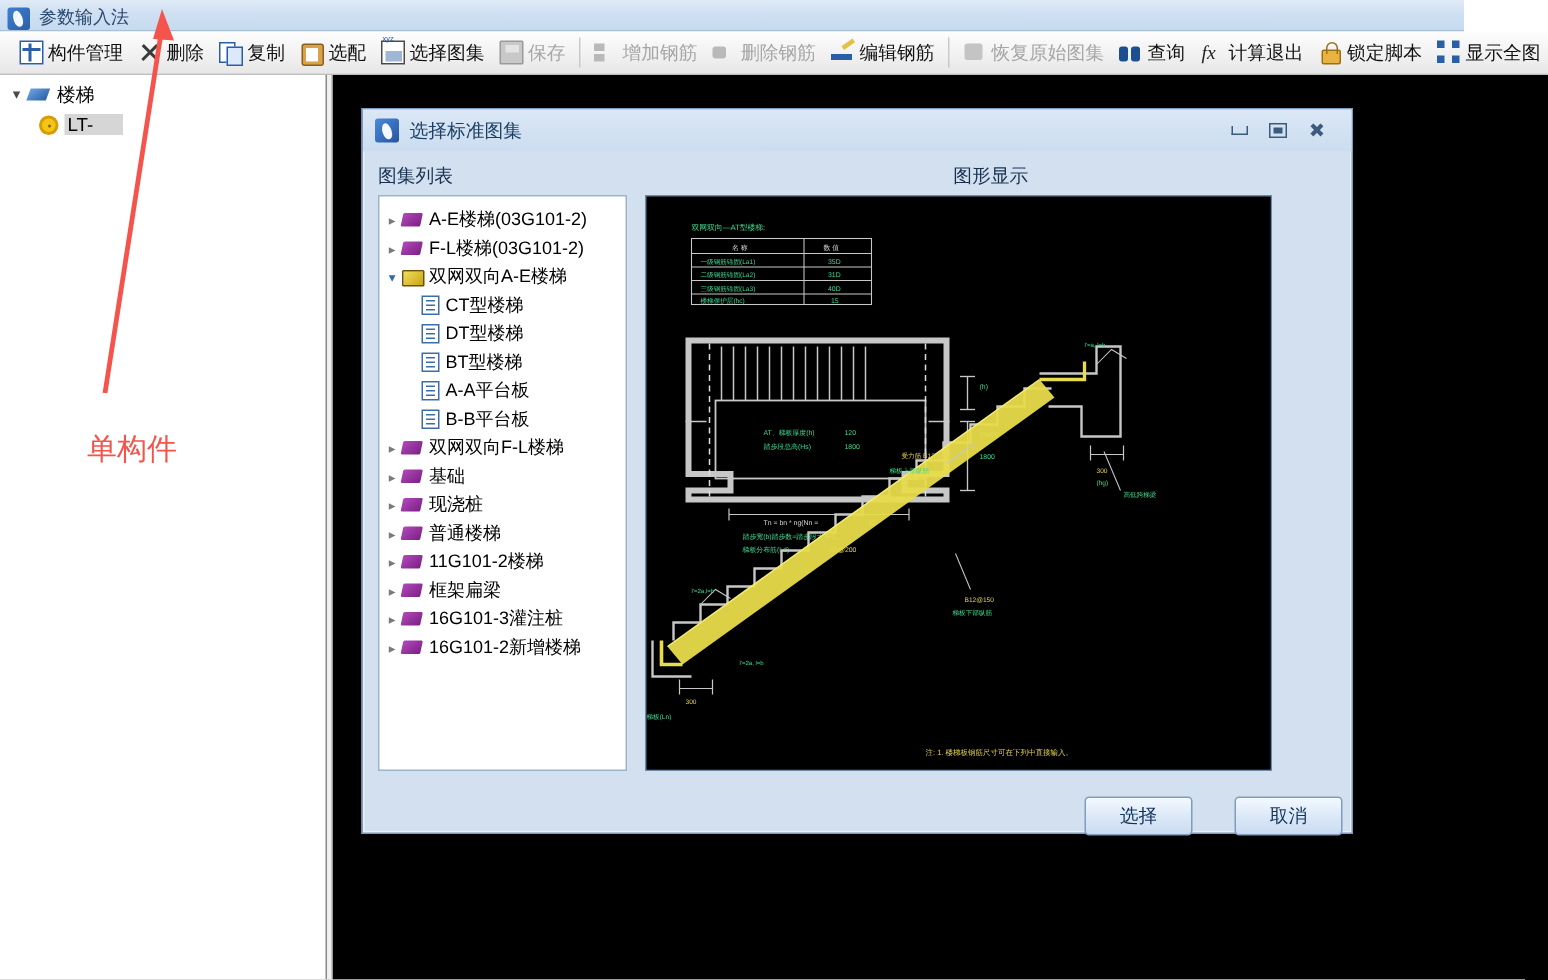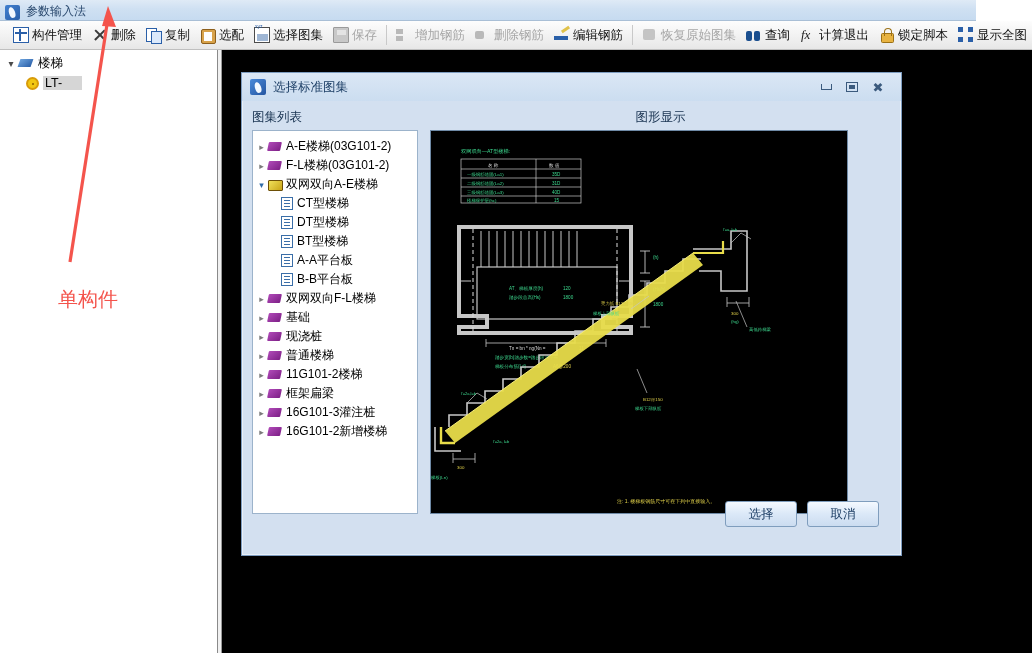--- a/index.html
+++ b/index.html
@@ -179,21 +179,21 @@
     box-shadow:0 3px 0 0 #3a6ea8, 0 6px 0 0 #3a6ea8;
   }
   .dt-label { font-size:12px; }
   .dt-row.leaf { padding-left:26px; }
   .dt-row.leaf.selected .dt-label { background:#cfe4f7; }
 
   .gfx-group { flex:1;text-align:center; }
   .gfx-box { width:418px; height:384px; background:#000; border:1px solid #6f8aa6; position:relative; overflow:hidden; }
 
   .dlg-footer { position:absolute; left:0; right:0; bottom:0; height:56px; display:flex;
-                align-items:flex-start; justify-content:flex-end; padding-right:22px; gap:10px; }
+                align-items:flex-end; justify-content:flex-end; padding-right:6px; gap:28px; }
   .dbtn {
     width:72px;height:26px; font-size:12.5px; color:#12345c;
     background:linear-gradient(to bottom,#f4f9ff 0%,#dce9f8 48%,#cbdcf0 100%);
     border:1px solid #7f9dbd; border-radius:3px;
     display:flex;align-items:center;justify-content:center; cursor:default;
   }
   svg { display:block; }
 </style>
 </head>
 <body>

